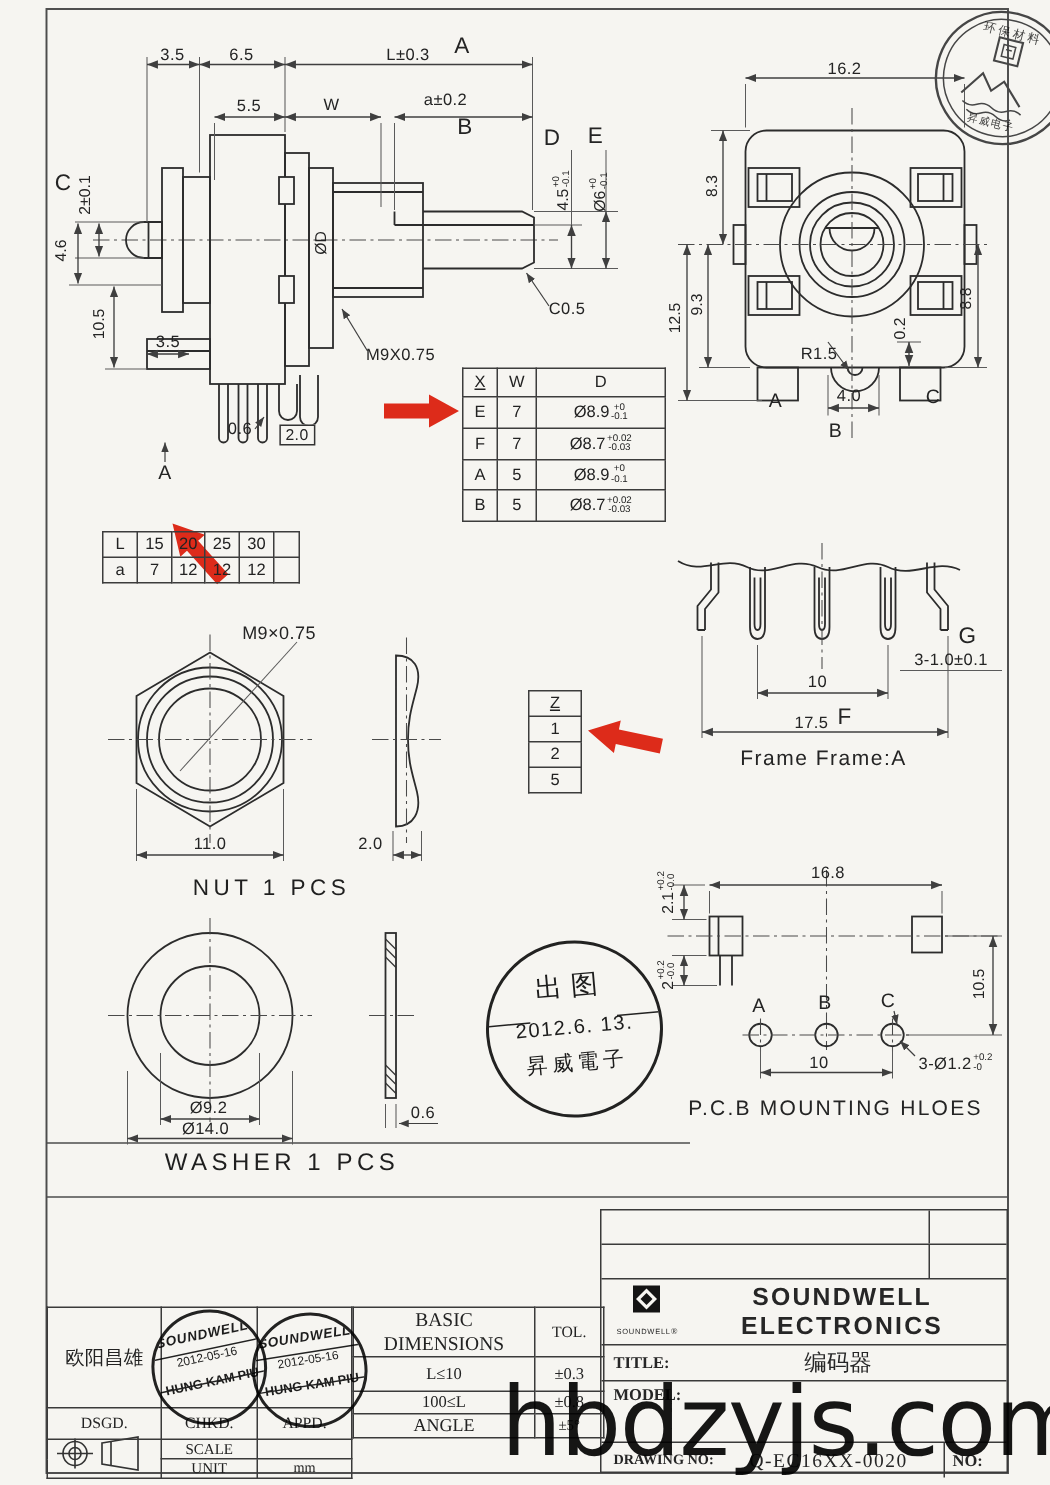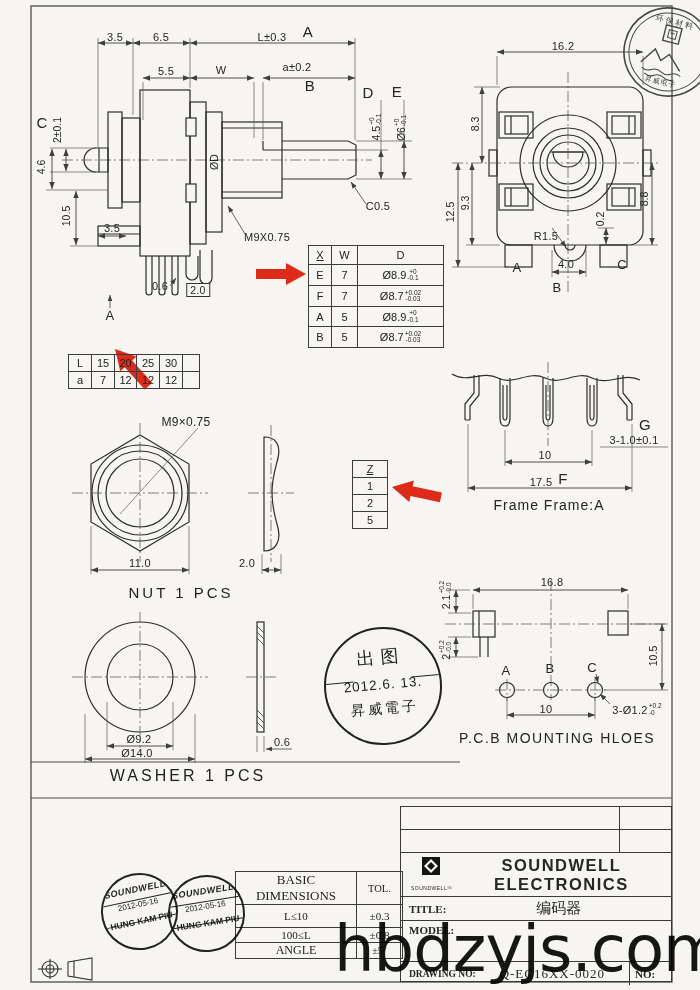--- a/index.html
+++ b/index.html
@@ -500,20 +500,43 @@
 
 <div class="stamp" style="left:324px;top:627px;width:114px;height:114px;transform:rotate(-5deg);">
   <span class="bandline" style="top:50px;right:86px"></span>
   <span class="bandline" style="top:50px;left:86px"></span>
   <div style="margin-top:16px;font-size:18px;letter-spacing:6px">出图</div>
   <div style="margin-top:8px;font-size:13.5px;letter-spacing:1px">2012.6. 13.</div>
   <div style="margin-top:8px;font-size:14px;letter-spacing:3px">昇威電子</div>
 </div>
 
 
+<table class="tb" style="left:31px;top:871px">
+  <tbody>
+        <tr>
+    <td style="width:75px;height:66px;font-size:13px">欧阳昌雄</td>
+    <td style="width:63px"></td>
+    <td style="width:62px"></td>
+  </tr>
+  <tr>
+    <td style="height:20px;font-size:10.5px">DSGD.</td>
+    <td style="font-size:10.5px">CHKD.</td>
+    <td style="font-size:10.5px">APPD.</td>
+  </tr>
+  <tr>
+    <td rowspan="2"></td>
+    <td style="height:12px;font-size:10px">SCALE</td>
+    <td></td>
+  </tr>
+  <tr>
+    <td style="height:12px;font-size:10px">UNIT</td>
+    <td style="font-size:9.5px">mm</td>
+  </tr>
+</tbody>
+    </table>
 
 <table class="tb" style="left:235px;top:871px">
   <tbody>
   <tr>
     <td style="width:120px;height:19px;font-size:13px">BASIC DIMENSIONS</td>
     <td style="width:45px;font-size:10.5px">TOL.</td>
   </tr>
   <tr>
     <td style="height:22px">L≤10</td>
     <td>±0.3</td>

